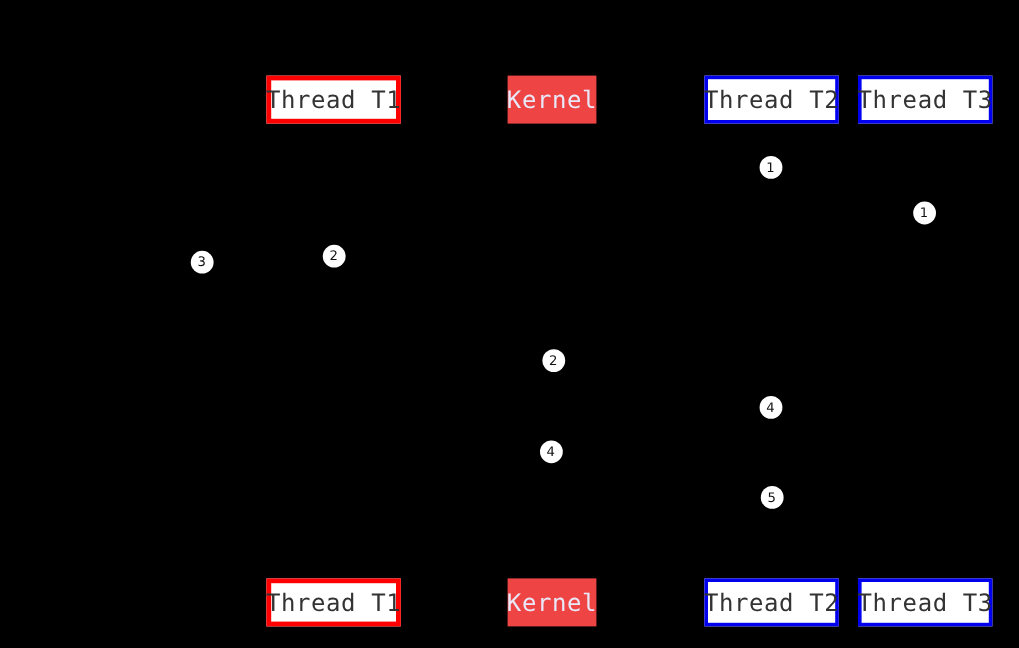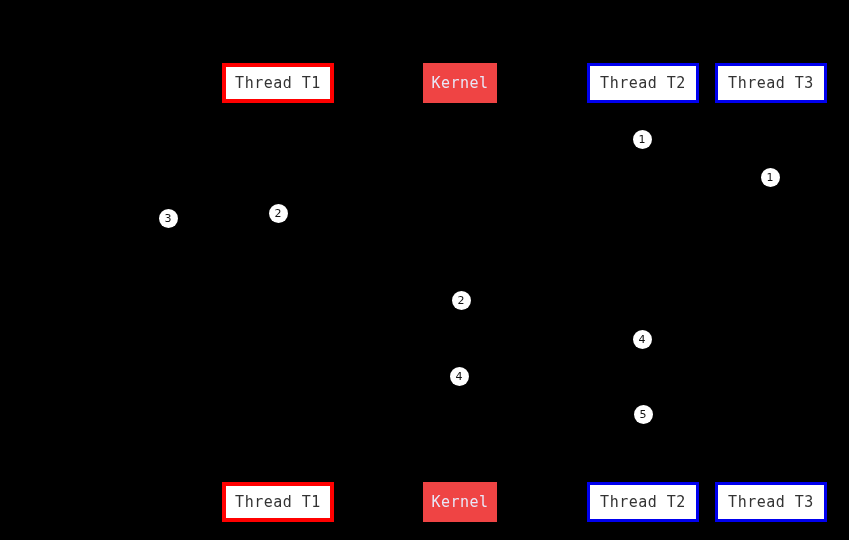--- a/index.html
+++ b/index.html
@@ -20,21 +20,21 @@
   
   .participant {
     position: absolute;
     box-sizing: border-box;
     display: flex;
     align-items: center;
     justify-content: center;
     background: #ffffff;
     color: #333333;
     font-family: "DejaVu Sans Mono", "Liberation Mono", monospace;
-    font-size: 15px;
+    font-size: 20px;
     letter-spacing: 0.5px;
     white-space: nowrap;
     line-height: 1;
   }
   .participant.red-box {
     border: 4px solid #ff0000;
     background: #ffffff;
     color: #333333;
   }
   .participant.blue-box {

